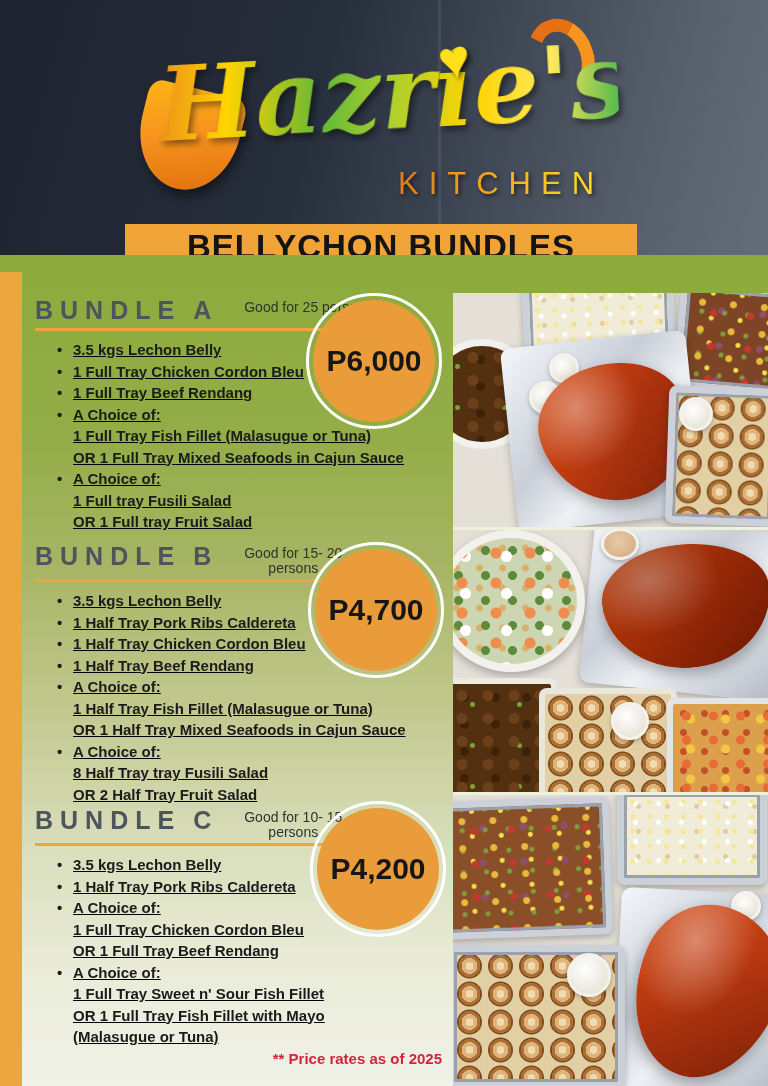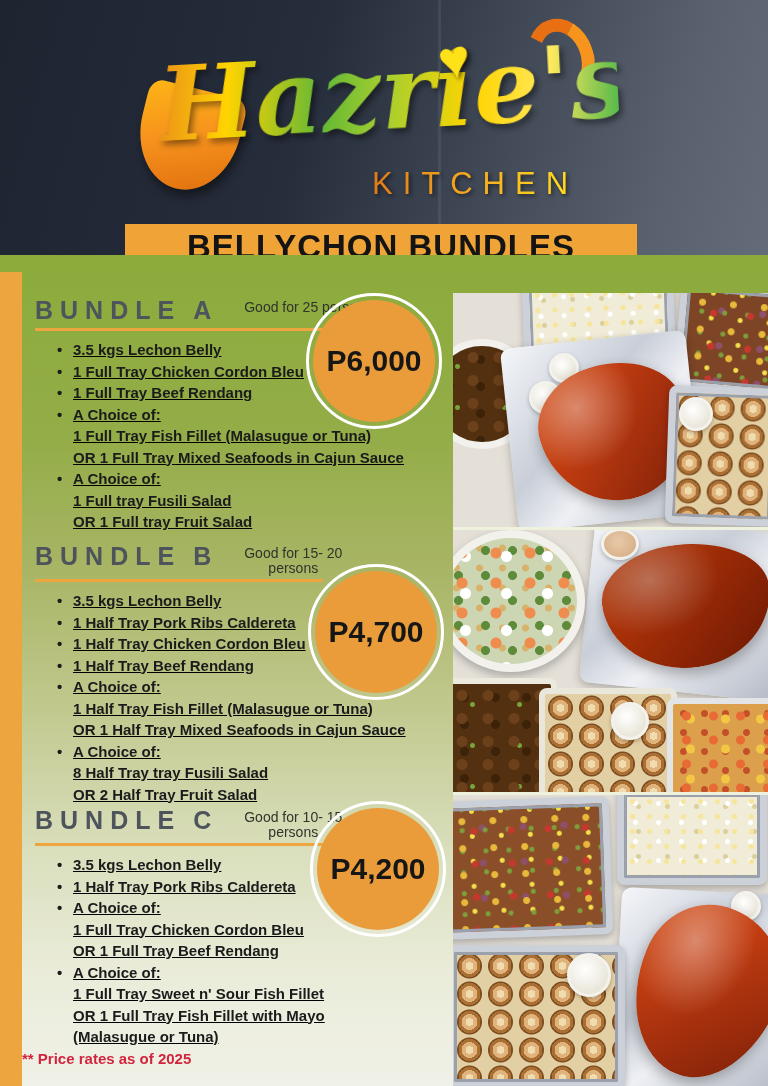--- a/index.html
+++ b/index.html
@@ -20,21 +20,21 @@
     border-top:13px solid #e87012;border-right:13px solid #f7941d;border-radius:50%;
     transform:rotate(-18deg);}
   .brand-script{left:158px;top:8px;width:460px;height:180px;
     font-family:"DejaVu Serif",serif;font-style:italic;font-weight:bold;font-size:103px;
     line-height:170px;transform:rotate(-3deg);
     background:linear-gradient(95deg,#e98a1c 0%,#ffd400 16%,#63b836 36%,#a8cf2f 50%,#ffd400 68%,#ffe95e 84%,#49b649 100%);
     -webkit-background-clip:text;background-clip:text;color:transparent;
     text-shadow:none;filter:drop-shadow(3px 4px 3px rgba(0,0,0,.45));}
   .brand-heart{left:438px;top:28px;font-size:54px;color:#ffe11a;transform:rotate(-10deg);
     filter:drop-shadow(2px 3px 2px rgba(0,0,0,.5));}
-  .brand-sub{left:372px;top:166px;font-size:31px;font-weight:400;letter-spacing:10px;
+  .brand-sub{left:398px;top:166px;font-size:31px;font-weight:400;letter-spacing:10px;
     background:linear-gradient(90deg,#e07b1a 0%,#f5a71f 45%,#ffd71e 90%);
     -webkit-background-clip:text;background-clip:text;color:transparent;
     filter:drop-shadow(2px 2px 2px rgba(0,0,0,.55));}
 
   
   .banner{left:125px;top:224px;width:512px;height:46px;background:#f0a337;
     display:flex;align-items:center;justify-content:center;}
   .banner span{font-size:33px;font-weight:900;color:#141414;letter-spacing:1px;text-align:center;}
 
   
@@ -51,23 +51,23 @@
   .b-rule{height:3px;background:#eda63f;width:288px;margin-top:3px;}
   .items{margin-top:8px;text-decoration:underline;}
   .item{position:relative;padding-left:38px;font-size:15px;font-weight:bold;color:#1b1b1b;line-height:21.5px;}
   .item.b::before{content:"\2022";position:absolute;left:22px;}
   .bundle-a{top:296px;} .bundle-b{top:542px;} .bundle-c{top:806px;}
 
   .price-circle{width:130px;height:130px;border:3px solid #ffffff;border-radius:50%;
     display:flex;align-items:center;justify-content:center;}
   .price-circle::before{content:"";position:absolute;inset:4px;background:#ea9c3a;border-radius:50%;}
   .price-circle span{position:relative;font-size:30px;font-weight:bold;color:#161616;}
-  .pc-a{left:306px;top:293px;} .pc-b{left:308px;top:564px;justify-content:center;} .pc-c{left:310px;top:801px;}
-
-  .price-note{left:22px;top:1050px;width:420px;text-align:left;
+  .pc-a{left:306px;top:293px;} .pc-b{left:308px;top:542px;justify-content:center;} .pc-c{left:310px;top:801px;}
+
+  .price-note{left:22px;top:1050px;width:420px;text-align:right;
     font-size:15px;font-weight:bold;color:#d2243d;}
 
   
   .photos{left:453px;top:293px;width:315px;height:793px;}
   .ph{position:relative;width:315px;overflow:hidden;background:#e4e0d8;}
   .ph + .ph{border-top:3px solid #eef2dc;}
   .ph1{height:234px;} .ph2{height:262px;} .ph3{height:291px;}
   .el{position:absolute;}
   .silver{background:linear-gradient(135deg,#f4f6f9 0%,#c9ced8 40%,#eef0f4 60%,#b4bac6 100%);border-radius:10px;box-shadow:0 3px 8px rgba(0,0,0,.25);}
   .foil{border:7px solid #ccd1d9;box-shadow:inset 0 0 0 3px #9aa1ad,0 3px 6px rgba(0,0,0,.25);border-radius:8px;box-sizing:border-box;}

